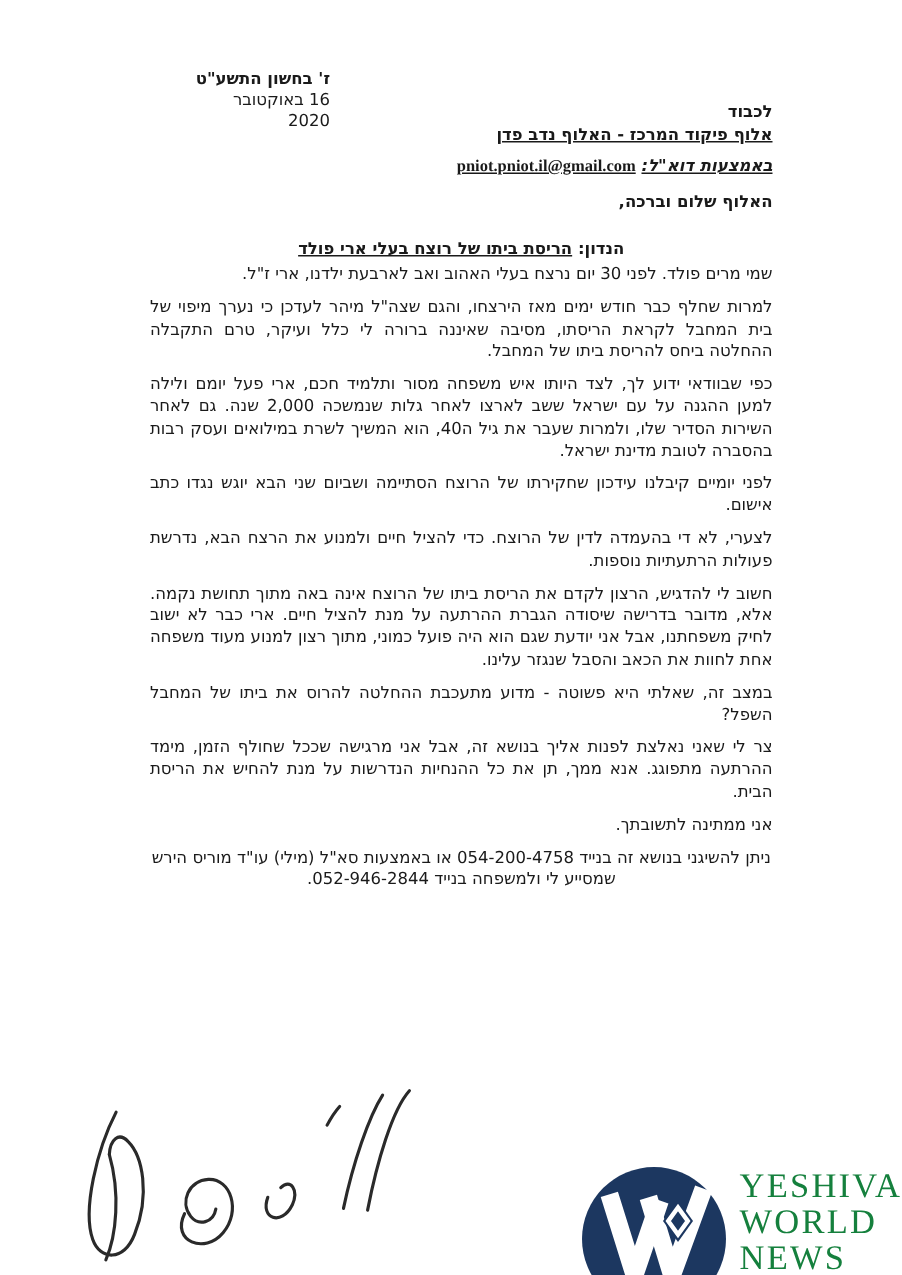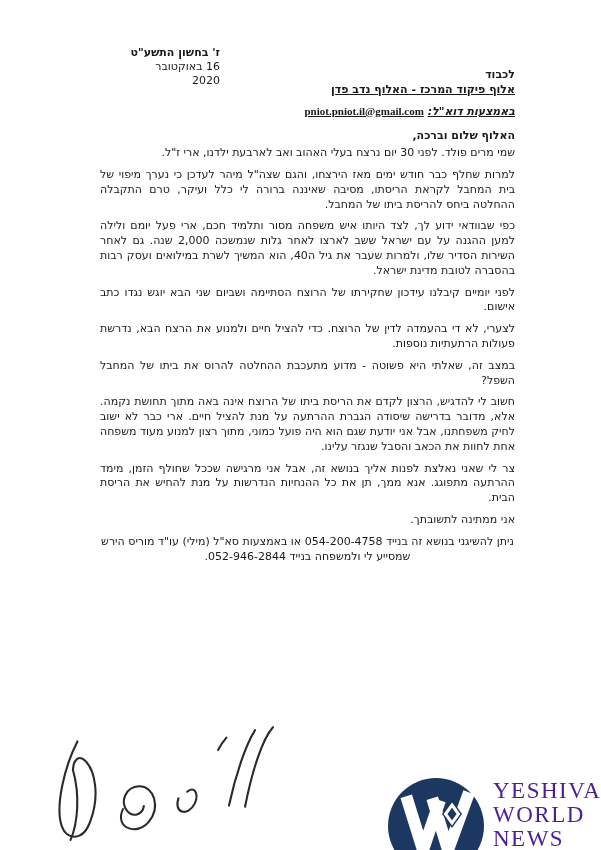--- a/index.html
+++ b/index.html
@@ -75,28 +75,32 @@
 
   <div class="letter">
     <div class="to-label">לכבוד</div>
     <div class="recipient-line">אלוף פיקוד המרכז - האלוף נדב פדן</div>
     <div class="email-line">
       <span class="email-label">באמצעות דוא"ל:</span>
       <span class="email-addr" dir="ltr">pniot.pniot.il@gmail.com</span>
     </div>
     <div class="greeting">האלוף שלום וברכה,</div>
 
+    <div class="subject-line">
+      <span>הנדון:</span>
+      <span class="subject-text">הריסת ביתו של רוצח בעלי ארי פולד</span>
+    </div>
 
     <p class="body-par first-par">שמי מרים פולד. לפני 30 יום נרצח בעלי האהוב ואב לארבעת ילדנו, ארי ז"ל.</p>
     <p class="body-par">למרות שחלף כבר חודש ימים מאז הירצחו, והגם שצה"ל מיהר לעדכן כי נערך מיפוי של בית המחבל לקראת הריסתו, מסיבה שאיננה ברורה לי כלל ועיקר, טרם התקבלה ההחלטה ביחס להריסת ביתו של המחבל.</p>
     <p class="body-par">כפי שבוודאי ידוע לך, לצד היותו איש משפחה מסור ותלמיד חכם, ארי פעל יומם ולילה למען ההגנה על עם ישראל ששב לארצו לאחר גלות שנמשכה 2,000 שנה. גם לאחר השירות הסדיר שלו, ולמרות שעבר את גיל ה40, הוא המשיך לשרת במילואים ועסק רבות בהסברה לטובת מדינת ישראל.</p>
     <p class="body-par">לפני יומיים קיבלנו עידכון שחקירתו של הרוצח הסתיימה ושביום שני הבא יוגש נגדו כתב אישום.</p>
     <p class="body-par">לצערי, לא די בהעמדה לדין של הרוצח. כדי להציל חיים ולמנוע את הרצח הבא, נדרשת פעולות הרתעתיות נוספות.</p>
+    <p class="body-par">חשוב לי להדגיש, הרצון לקדם את הריסת ביתו של הרוצח אינה באה מתוך תחושת נקמה. אלא, מדובר בדרישה שיסודה הגברת ההרתעה על מנת להציל חיים. ארי כבר לא ישוב לחיק משפחתנו, אבל אני יודעת שגם הוא היה פועל כמוני, מתוך רצון למנוע מעוד משפחה אחת לחוות את הכאב והסבל שנגזר עלינו.</p>
     <p class="body-par">במצב זה, שאלתי היא פשוטה - מדוע מתעכבת ההחלטה להרוס את ביתו של המחבל השפל?</p>
-    <p class="body-par">חשוב לי להדגיש, הרצון לקדם את הריסת ביתו של הרוצח אינה באה מתוך תחושת נקמה. אלא, מדובר בדרישה שיסודה הגברת ההרתעה על מנת להציל חיים. ארי כבר לא ישוב לחיק משפחתנו, אבל אני יודעת שגם הוא היה פועל כמוני, מתוך רצון למנוע מעוד משפחה אחת לחוות את הכאב והסבל שנגזר עלינו.</p>
     <p class="body-par">צר לי שאני נאלצת לפנות אליך בנושא זה, אבל אני מרגישה שככל שחולף הזמן, מימד ההרתעה מתפוגג. אנא ממך, תן את כל ההנחיות הנדרשות על מנת להחיש את הריסת הבית.</p>
     <p class="body-par closing-par">אני ממתינה לתשובתך.</p>
     <p class="body-par contact-par">ניתן להשיגני בנושא זה בנייד 054-200-4758 או באמצעות סא"ל (מילי) עו"ד מוריס הירש שמסייע לי ולמשפחה בנייד 052-946-2844.</p>
   </div>
 
   <div class="signature">
     <svg width="265" height="120" viewBox="0 0 265 120">
       <g fill="none" stroke="#2a2a2a" stroke-width="2.1" stroke-linecap="round">
         <path d="M30,10 C16,34 4,74 10,94 C14,108 30,110 38,92 C50,66 46,40 37,30 C31,23 25,28 24,38"></path>
         <path d="M24,38 C30,64 26,92 18,108"></path>
@@ -114,20 +118,20 @@
       <svg width="100" height="100" viewBox="0 0 100 100">
         <circle cx="50" cy="50" r="48" fill="#1c3760"></circle>
         <g fill="none" stroke="#ffffff" stroke-width="12" stroke-linecap="square">
           <path d="M22,26 L37,74 L52,30"></path>
           <path d="M48,28 L62,74 L81,22"></path>
         </g>
         <polygon points="66,24 76,38 66,52 56,38" fill="#1c3760"></polygon>
         <polygon points="66,29 72.5,38 66,47 59.5,38" fill="#1c3760" stroke="#ffffff" stroke-width="3"></polygon>
       </svg>
     </div>
-    <div class="ywn-text" style="color: #4c1d95;">
+    <div class="ywn-text" style="color: #15803d;">
       <div>YESHIVA</div>
       <div>WORLD</div>
       <div>NEWS</div>
     </div>
   </div>
 
 </div>
 
 </body></html>

